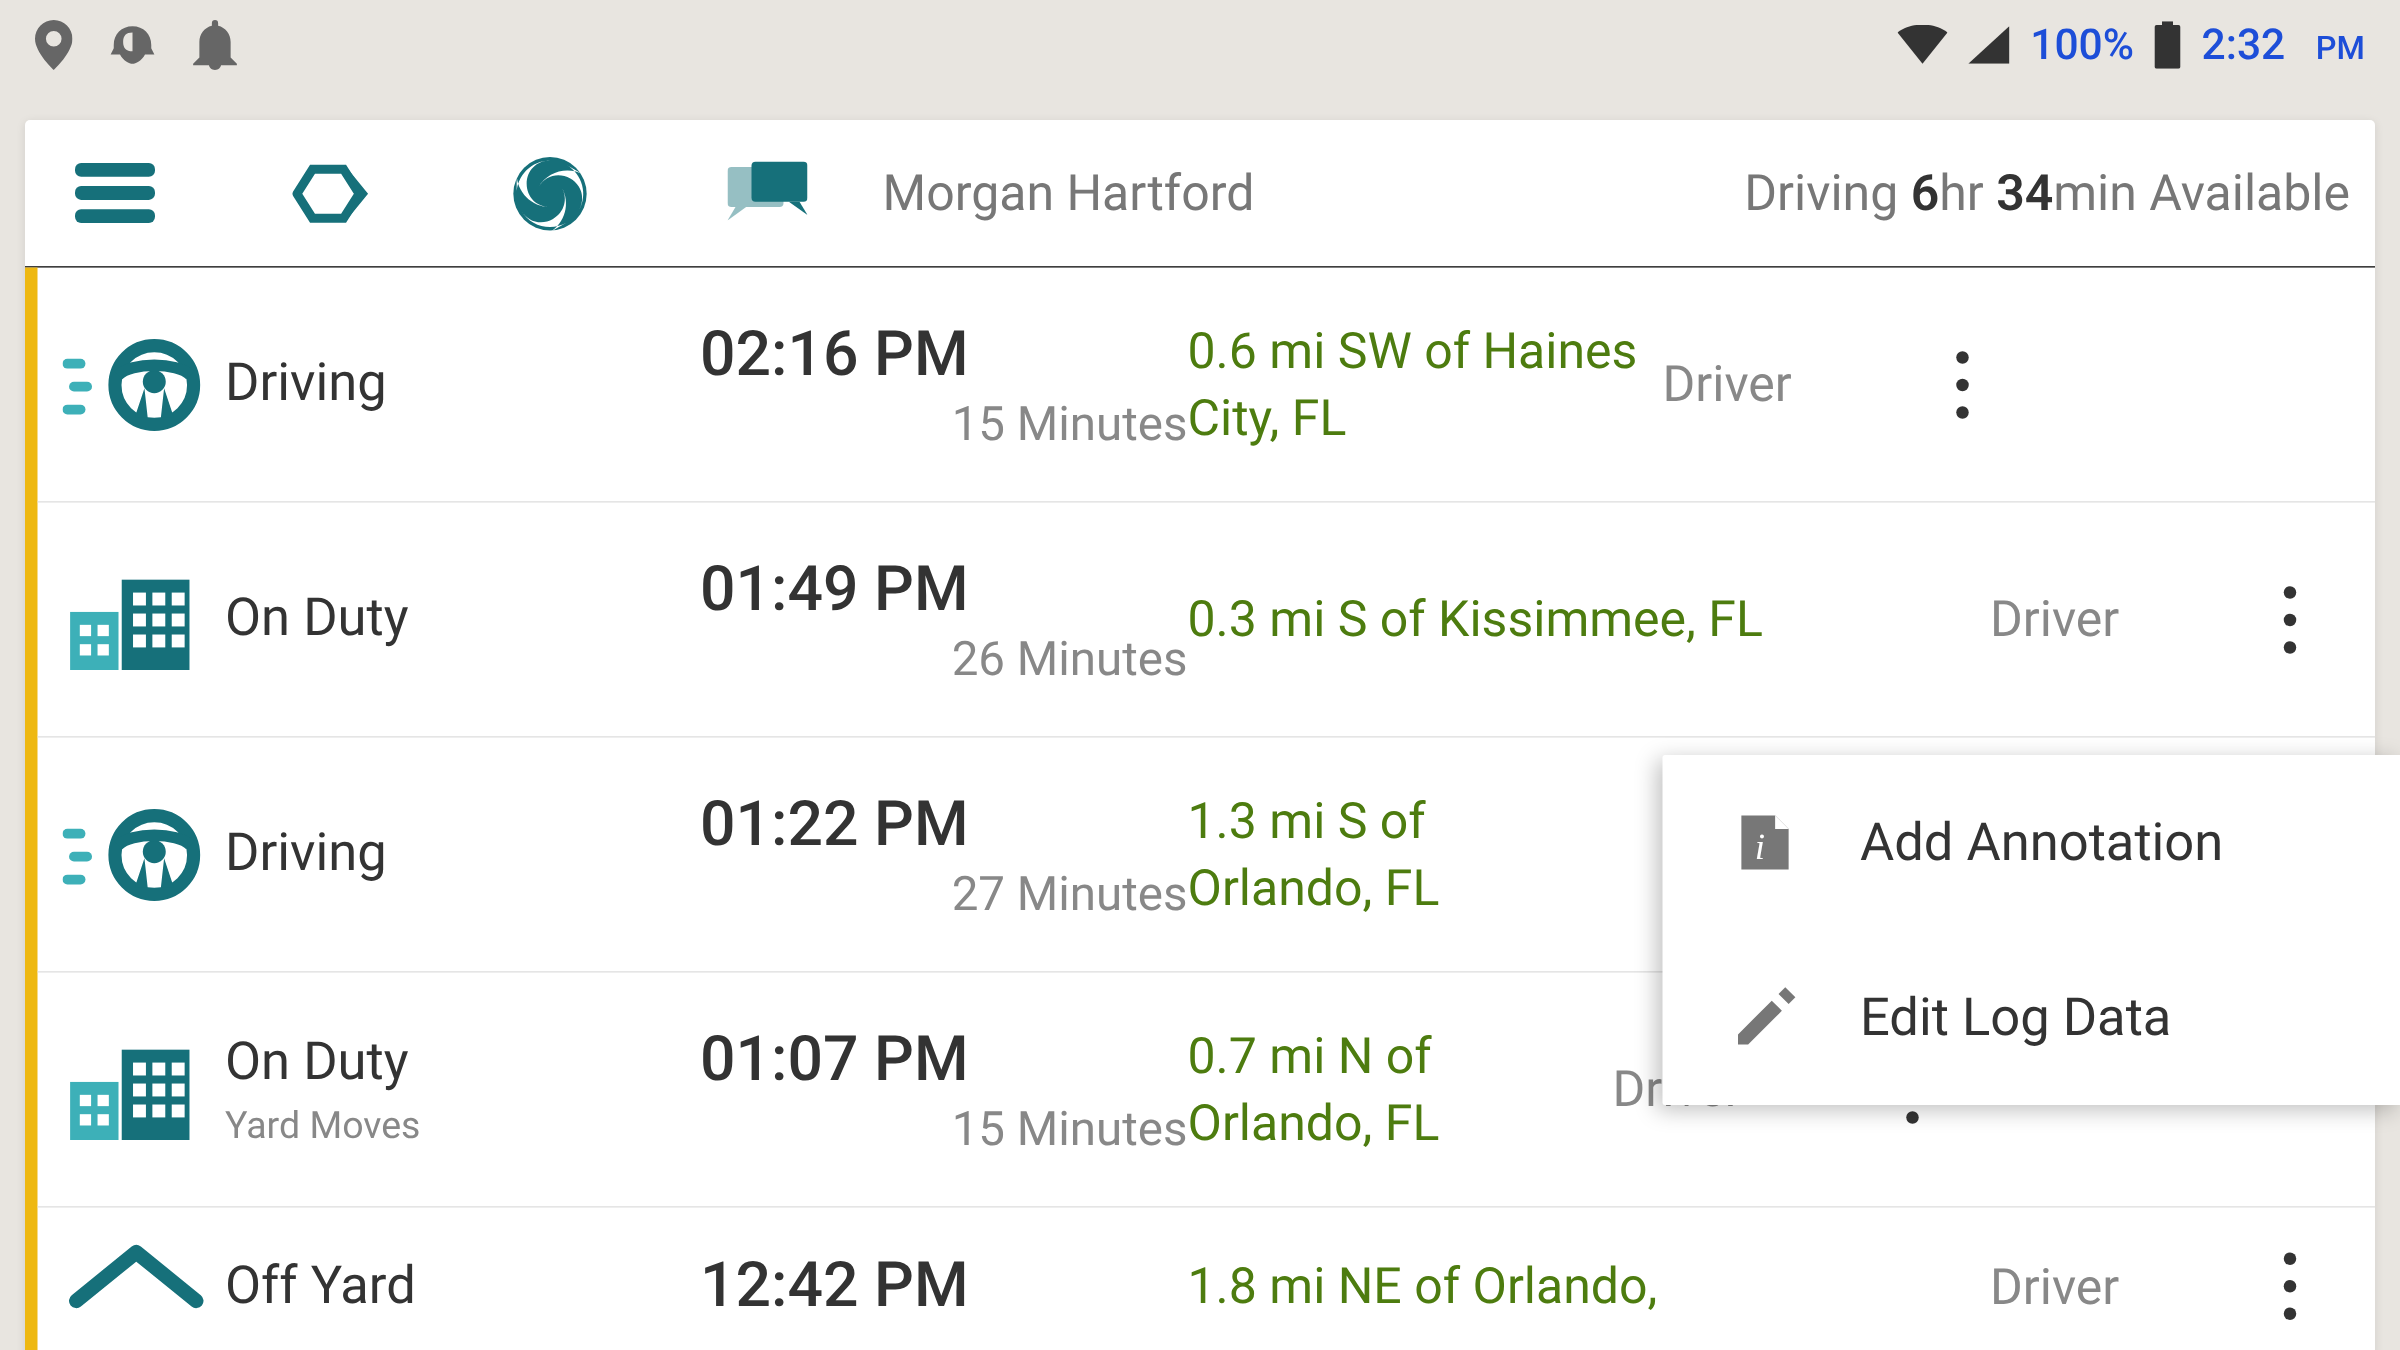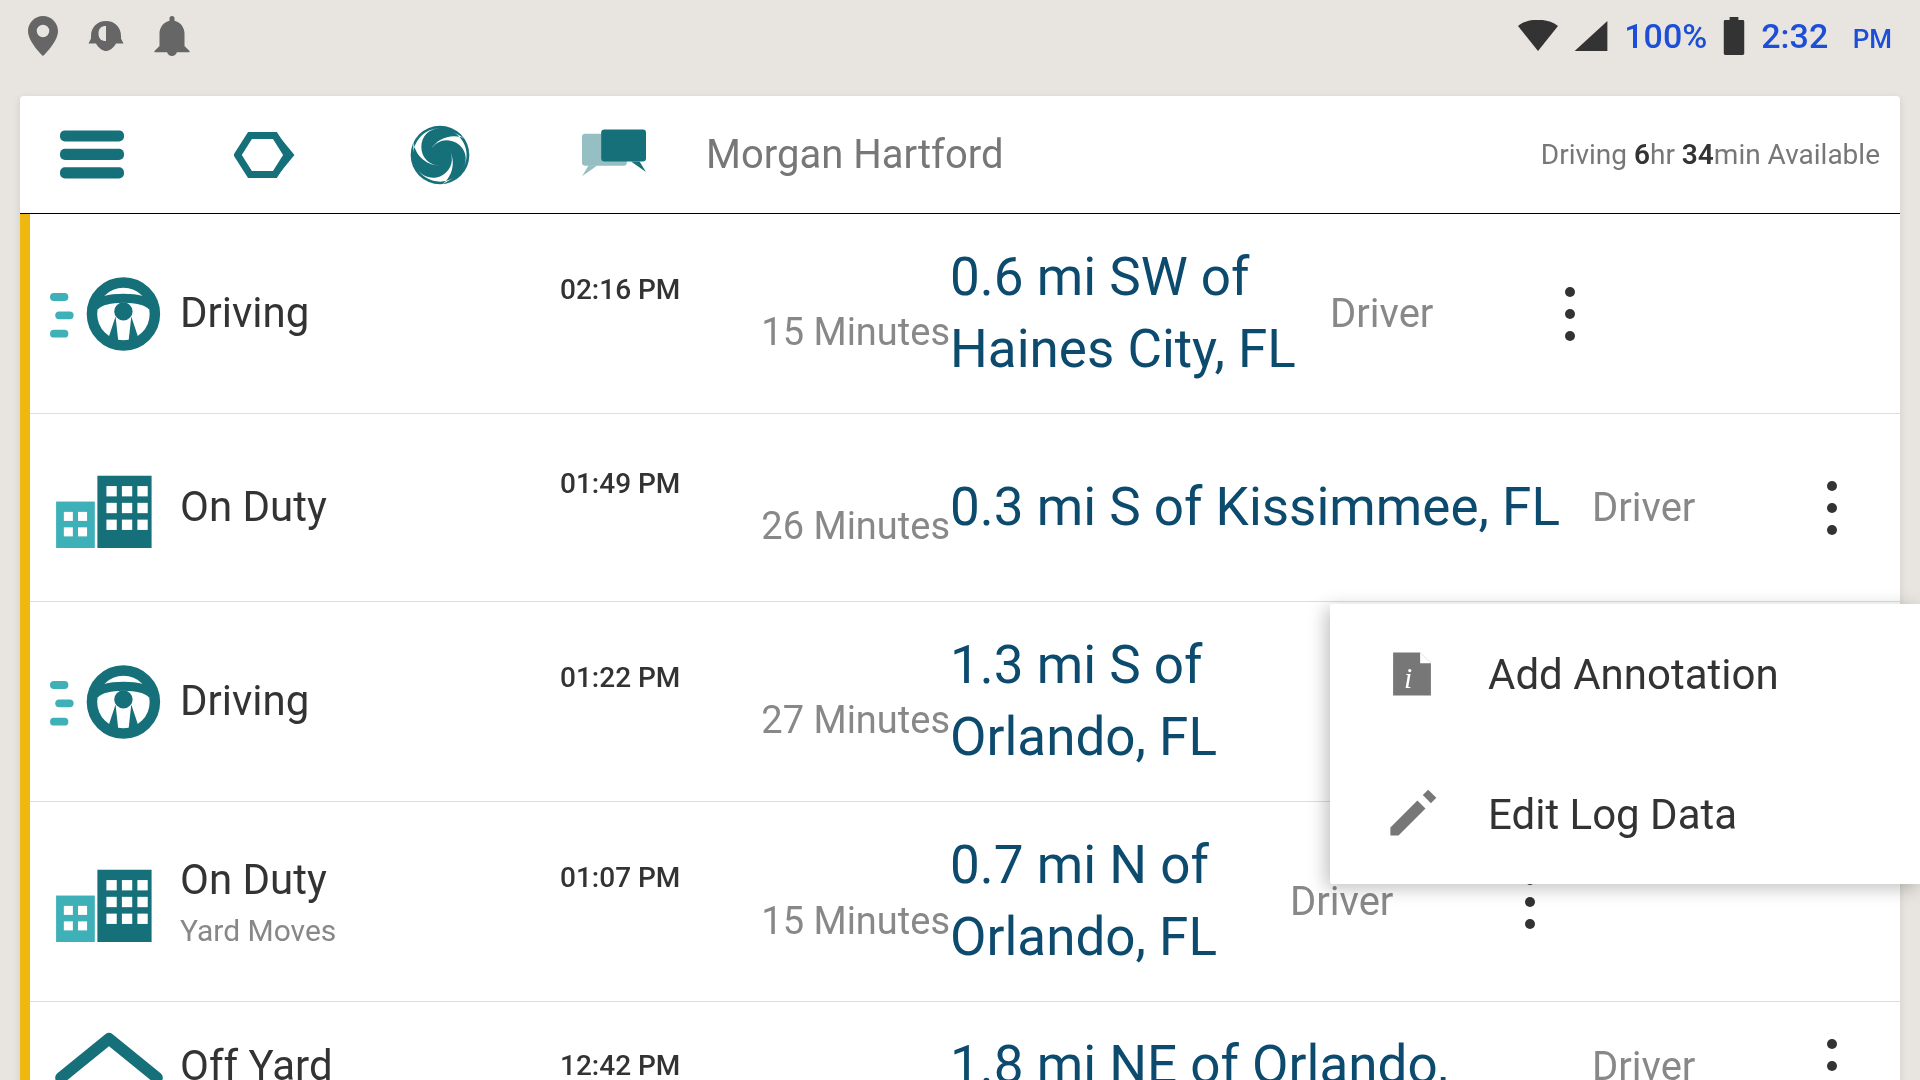--- a/index.html
+++ b/index.html
@@ -75,21 +75,21 @@
       display: flex;
       align-items: center;
       justify-content: space-between;
       margin-left: 60px;
     }
     .driver-name {
       font-size: 40px;
       color: #777;
     }
     .availability {
-      font-size: 28px;
+      font-size: 40px;
       color: #777;
       text-align: right;
     }
     .availability b {
       color: #333;
       font-weight: 600;
     }
 
     
     .log-list {
@@ -120,35 +120,35 @@
     }
     .status-sub {
       font-size: 30px;
       color: #888;
       margin-top: 8px;
     }
     .row-time {
       width: 390px;
     }
     .time-label {
-      font-size: 28px;
+      font-size: 50px;
       font-weight: 500;
       color: #333;
       line-height: 1.2;
     }
     .time-sub {
       font-size: 38px;
       color: #888;
       margin-top: 4px;
       text-align: right;
     }
     .row-location {
       flex: 1;
-      font-size: 53px;
-      color: #0c4a6e;
+      font-size: 40px;
+      color: #4d7c0f;
       line-height: 1.35;
       padding-right: 20px;
     }
     .row-role {
       width: 200px;
       font-size: 40px;
       color: #888;
     }
     .row-more {
       width: 80px;

